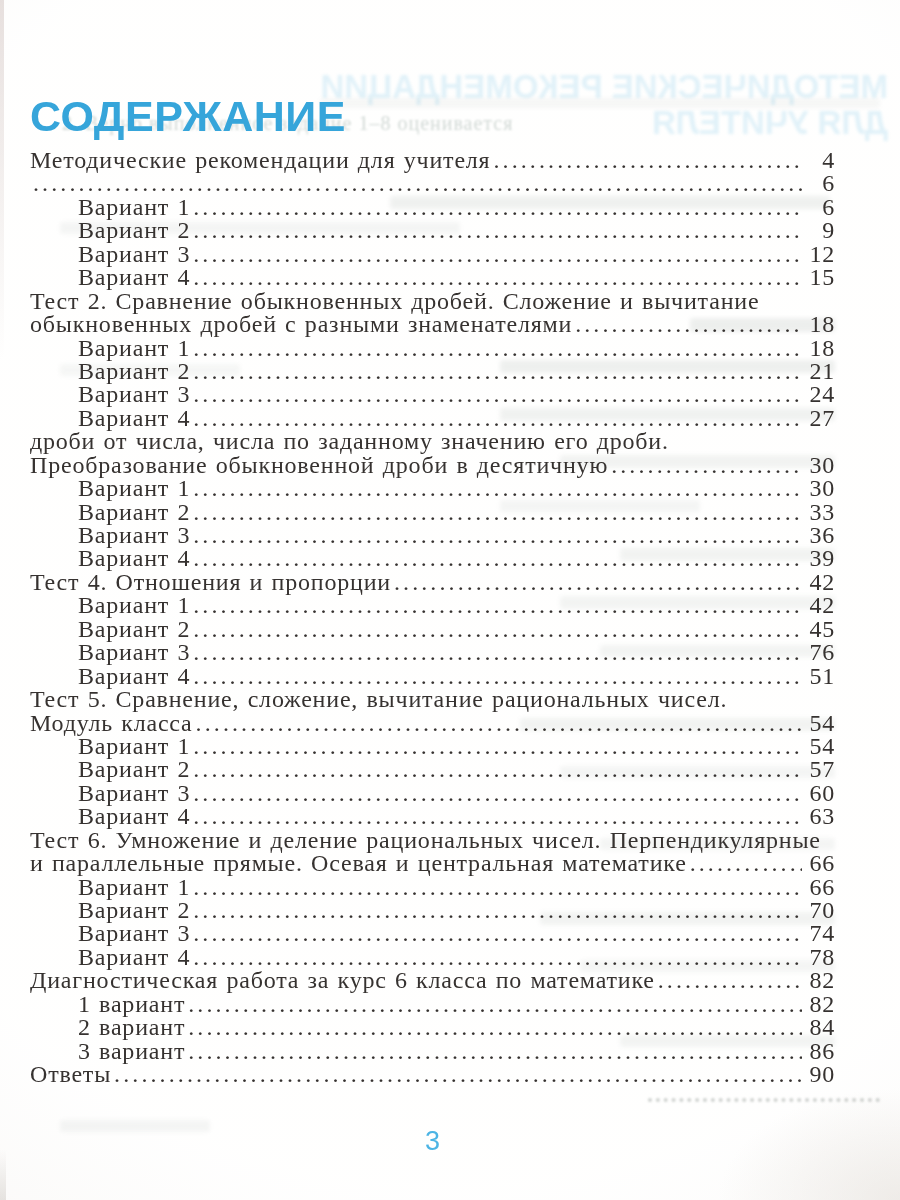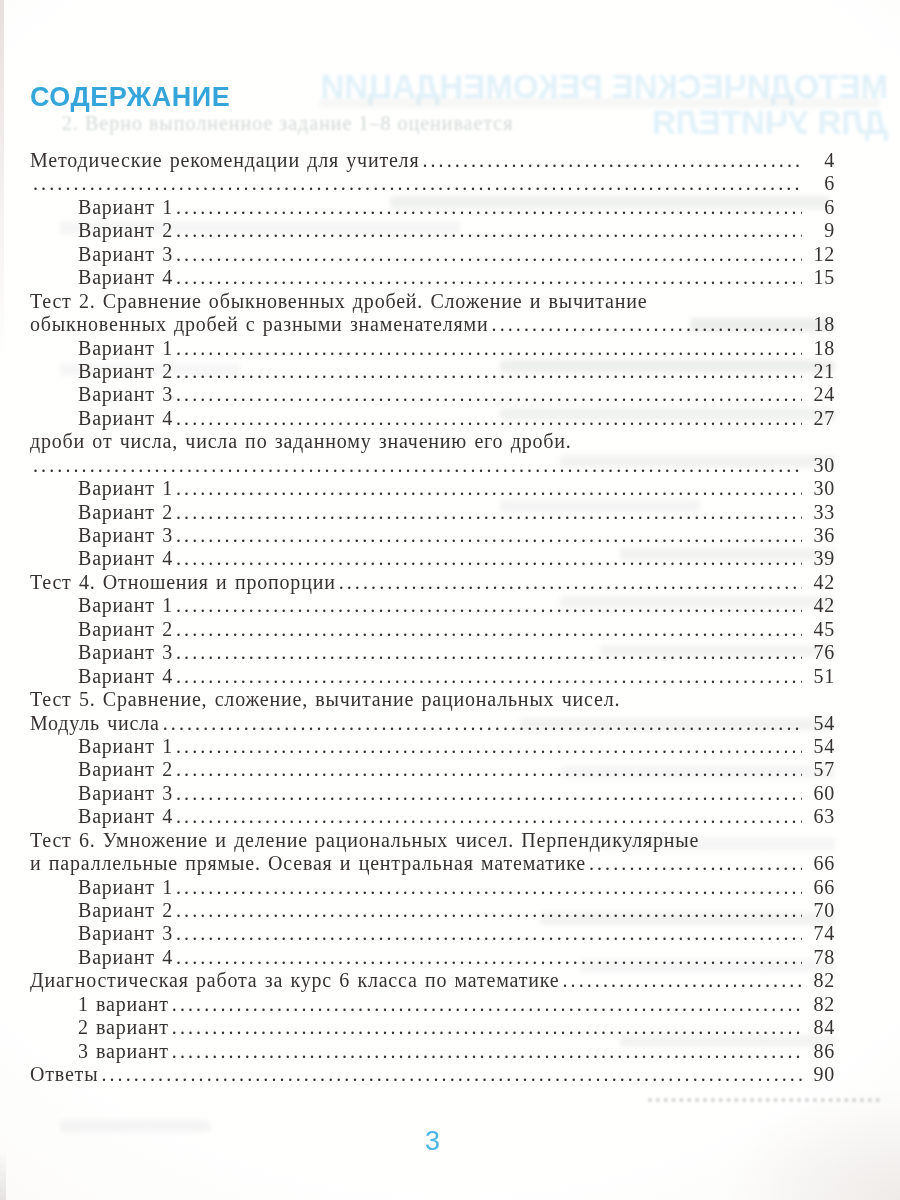--- a/index.html
+++ b/index.html
@@ -27,21 +27,21 @@
   }
   .corner-shade {
     position:absolute; right:0; bottom:0; width:260px; height:160px;
     background:radial-gradient(100% 100% at 100% 100%, rgba(225,220,214,0.5), rgba(225,220,214,0) 70%);
   }
 
   
   .title {
     position:absolute; left:30px; top:66px;
     font-family:"Liberation Sans", sans-serif;
-    font-weight:bold; font-size:27px; line-height:1;
+    font-weight:bold; font-size:43px; line-height:1;
     letter-spacing:0.5px;
     color:#36a5da;
   }
 
   
   .ghost { position:absolute; pointer-events:none; }
   .ghost-head {
     font-family:"Liberation Sans", sans-serif;
     font-weight:bold; font-size:33px; line-height:1;
     color:#38a7db; opacity:0.15;
@@ -61,21 +61,21 @@
     background:#8e9a94; filter:blur(2px);
   }
   .ghost-dotrow {
     position:absolute; left:648px; top:1098px; width:232px; height:0;
     border-top:4px dotted rgba(120,128,124,0.35); filter:blur(1px);
   }
 
   
   .toc {
     position:absolute; left:30px; top:149px; width:805px;
-    font-size:20px; color:#363230;
+    font-size:24px; color:#363230;
     letter-spacing:0.8px; word-spacing:1.5px;
   }
   .toc .line { height:23.45px; line-height:23.45px; white-space:nowrap; }
   .toc .row { display:flex; align-items:baseline; }
   .toc .label { white-space:nowrap; }
   .toc .ind { padding-left:48px; }
   .toc .leader {
     flex:1 1 auto; overflow:hidden; white-space:nowrap;
     margin-left:3px; min-width:12px;
   }
@@ -207,20 +207,21 @@
       <div>
         <div class="line row">
           <span class="label ind">Вариант 4</span>
           <span class="leader"></span>
           <span class="page-num">27</span>
         </div>
       </div>
       <div>
         <div class="line"><span class="label">дроби от числа, числа по заданному значению его дроби.</span></div>
         <div class="line row">
+          <span class="label">Преобразование обыкновенной дроби в десятичную</span>
           <span class="leader"></span>
           <span class="page-num">30</span>
         </div>
       </div>
       <div>
         <div class="line row">
           <span class="label ind">Вариант 1</span>
           <span class="leader"></span>
           <span class="page-num">30</span>
         </div>
@@ -277,21 +278,21 @@
       <div>
         <div class="line row">
           <span class="label ind">Вариант 4</span>
           <span class="leader"></span>
           <span class="page-num">51</span>
         </div>
       </div>
       <div>
         <div class="line"><span class="label">Тест 5. Сравнение, сложение, вычитание рациональных чисел.</span></div>
         <div class="line row">
-          <span class="label">Модуль числа</span>
+          <span class="label">Модуль класса</span>
           <span class="leader"></span>
           <span class="page-num">54</span>
         </div>
       </div>
       <div>
         <div class="line row">
           <span class="label ind">Вариант 1</span>
           <span class="leader"></span>
           <span class="page-num">54</span>
         </div>

